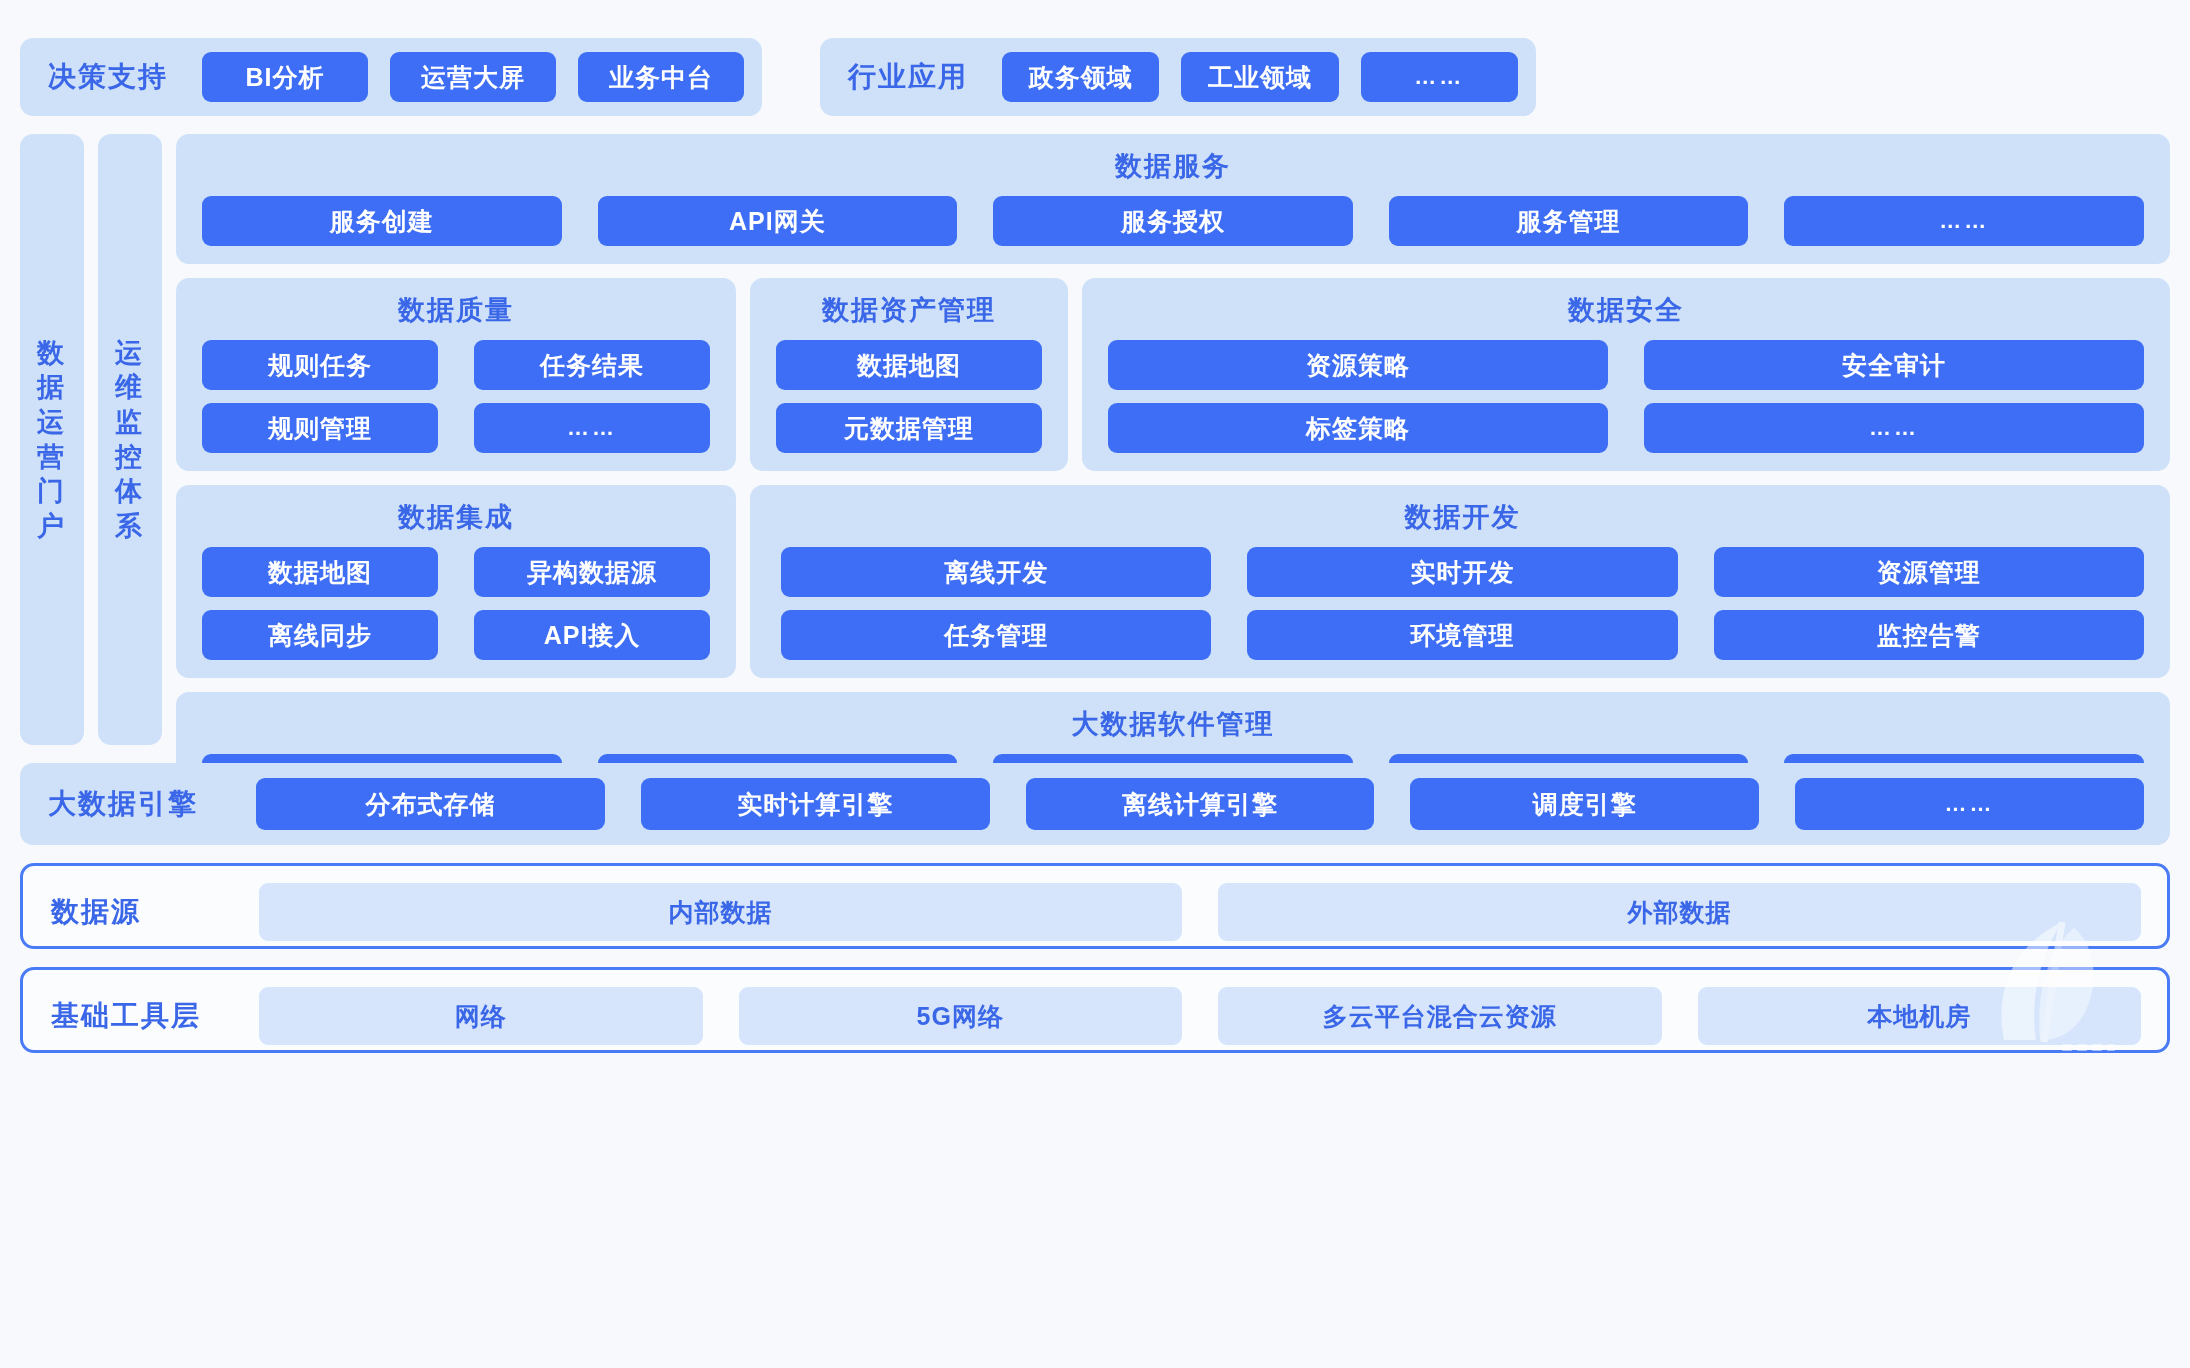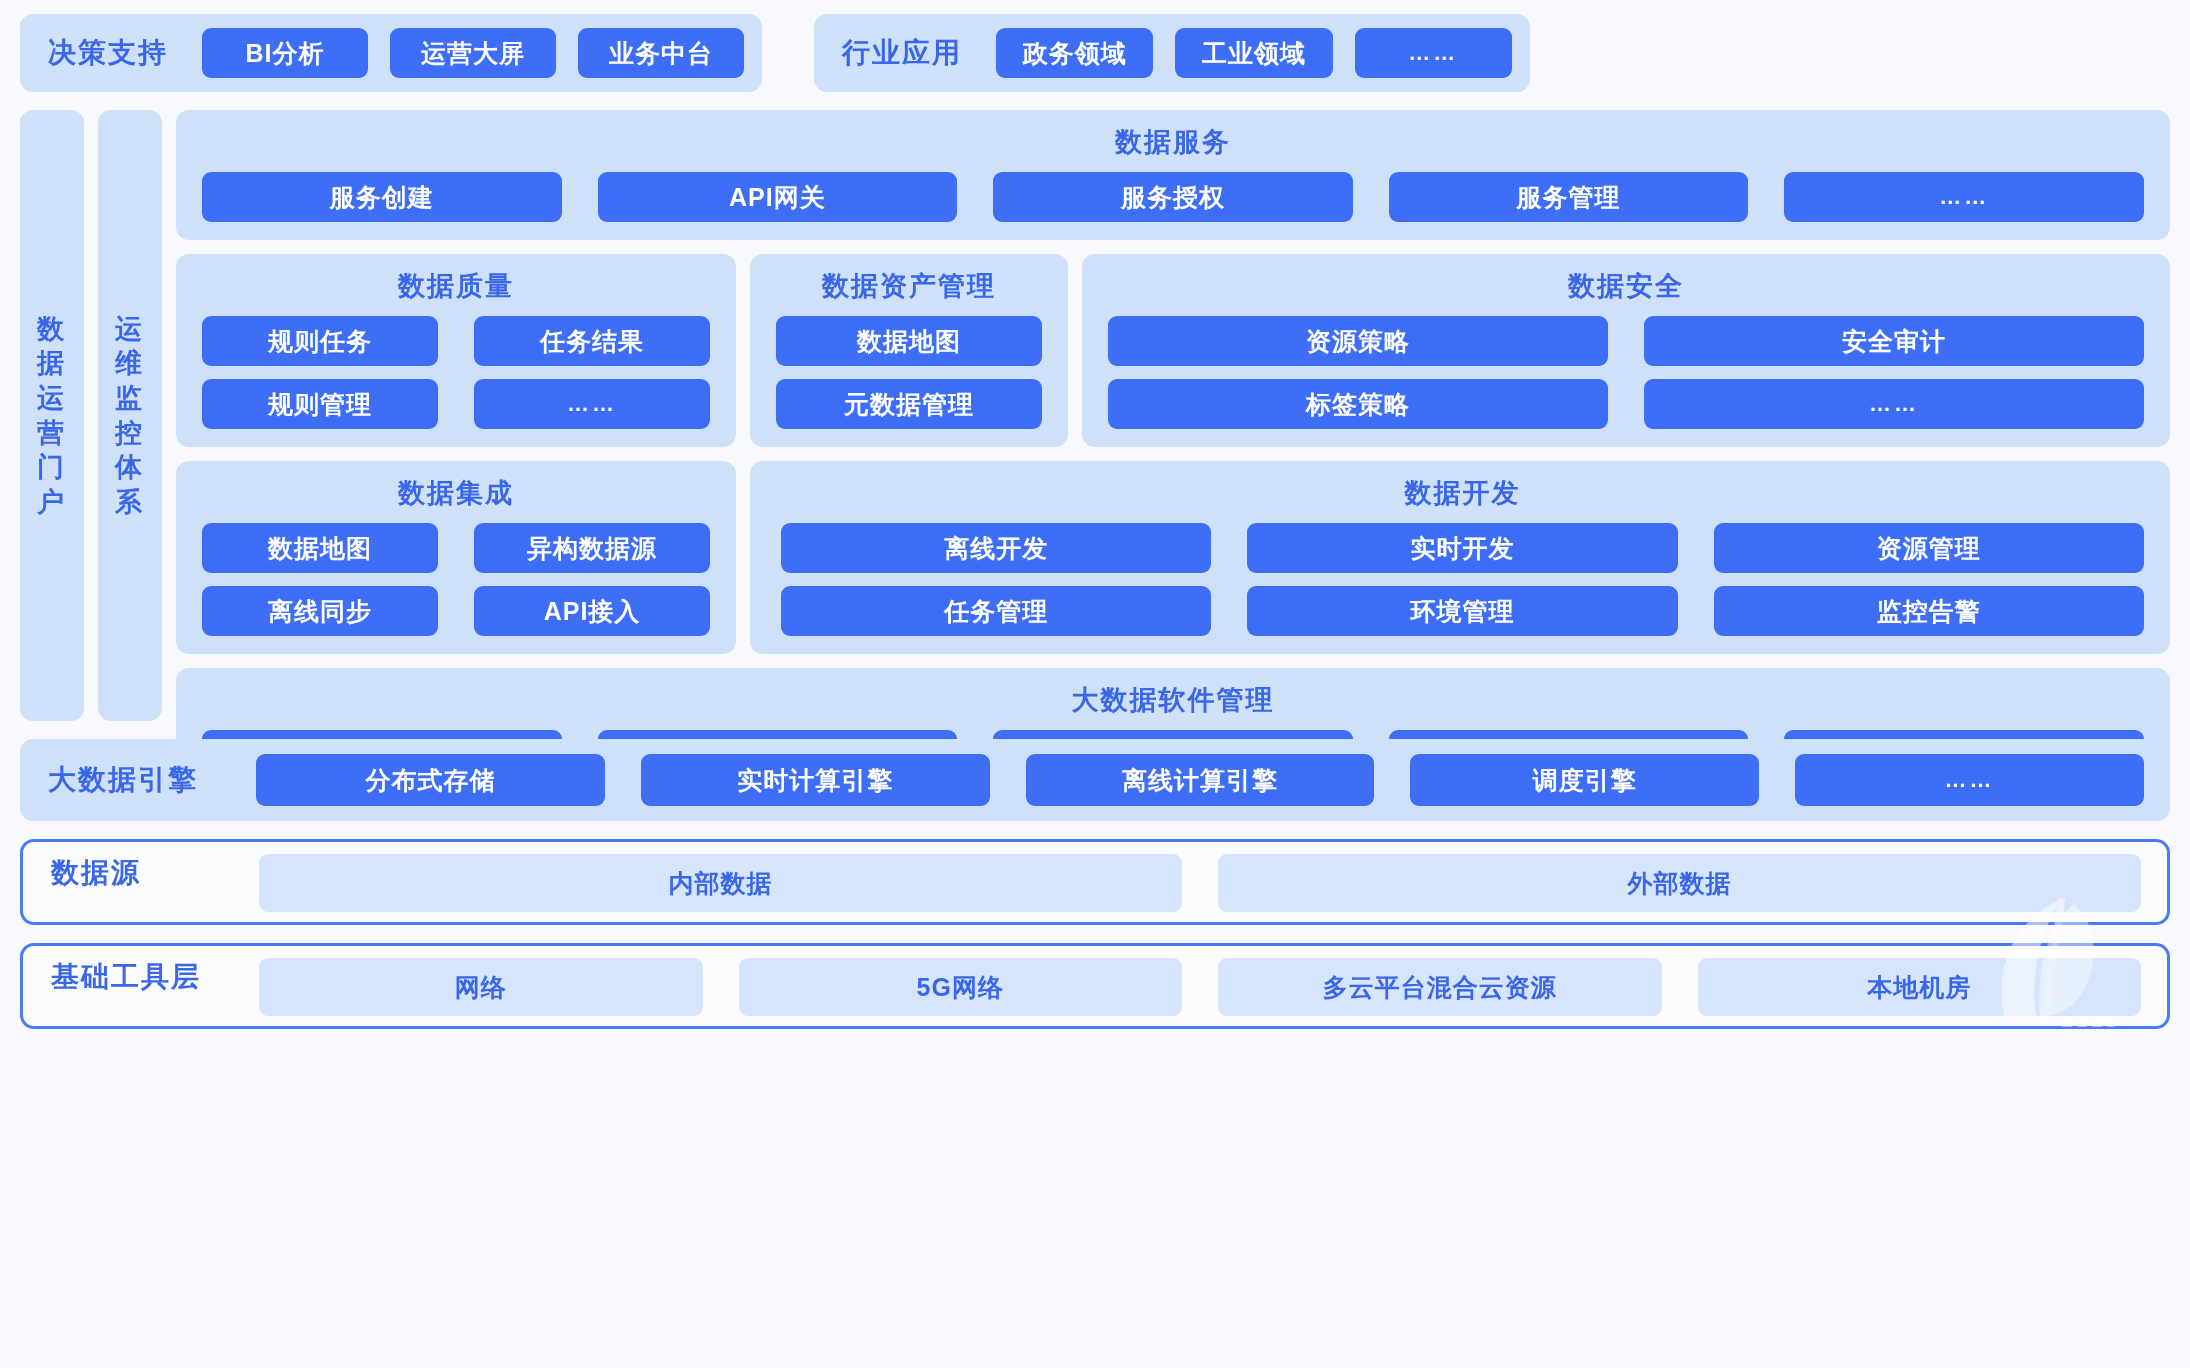--- a/index.html
+++ b/index.html
@@ -48,23 +48,24 @@
     letter-spacing: 1px;
     box-sizing: border-box;
     white-space: nowrap;
     flex: 1 1 0;
   }
   .chip.dots { letter-spacing: 3px; font-size: 22px; }
 
   
   .toprow {
     display: flex;
-    gap: 22px;
+    gap: 28px;
     height: 78px;
     flex: none;
+    margin-top: 24px;
   }
   .top-band {
     background: var(--panel);
     border-radius: 13px;
     display: flex;
     align-items: center;
     padding: 0 18px;
     gap: 22px;
     box-sizing: border-box;
   }
@@ -185,21 +186,21 @@
   .enginerow .chip { height: 52px; }
 
   
   .outlined {
     margin-top: 18px;
     height: 86px;
     background: #fbfcfe;
     border: 3px solid var(--border-blue);
     border-radius: 14px;
     display: flex;
-    align-items: flex-start;
+    align-items: center;
     padding: 12px 26px 0 18px;
     gap: 36px;
     box-sizing: border-box;
     flex: none;
     position: relative;
   }
   .outlined .band-title { width: 182px; }
   .soft-chip {
     background: var(--panel-soft);
     color: var(--txt-blue);

